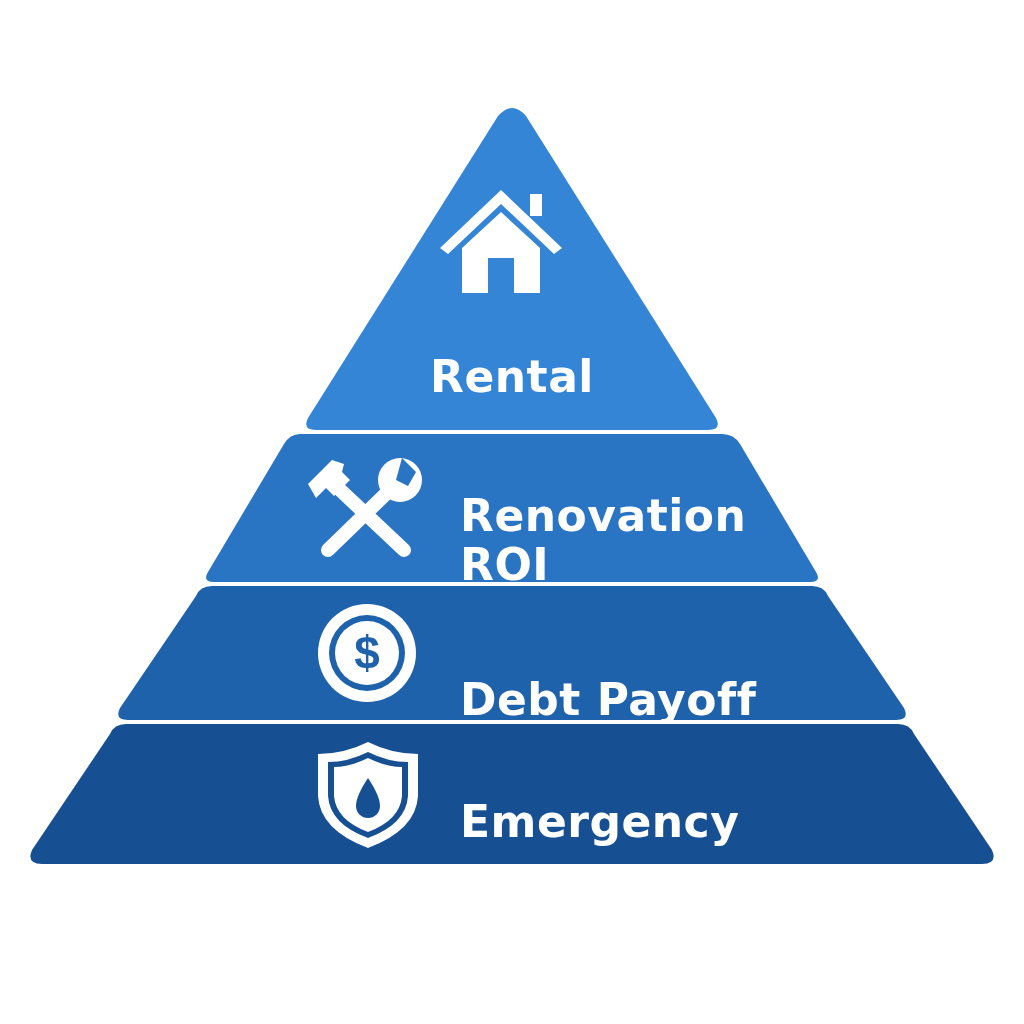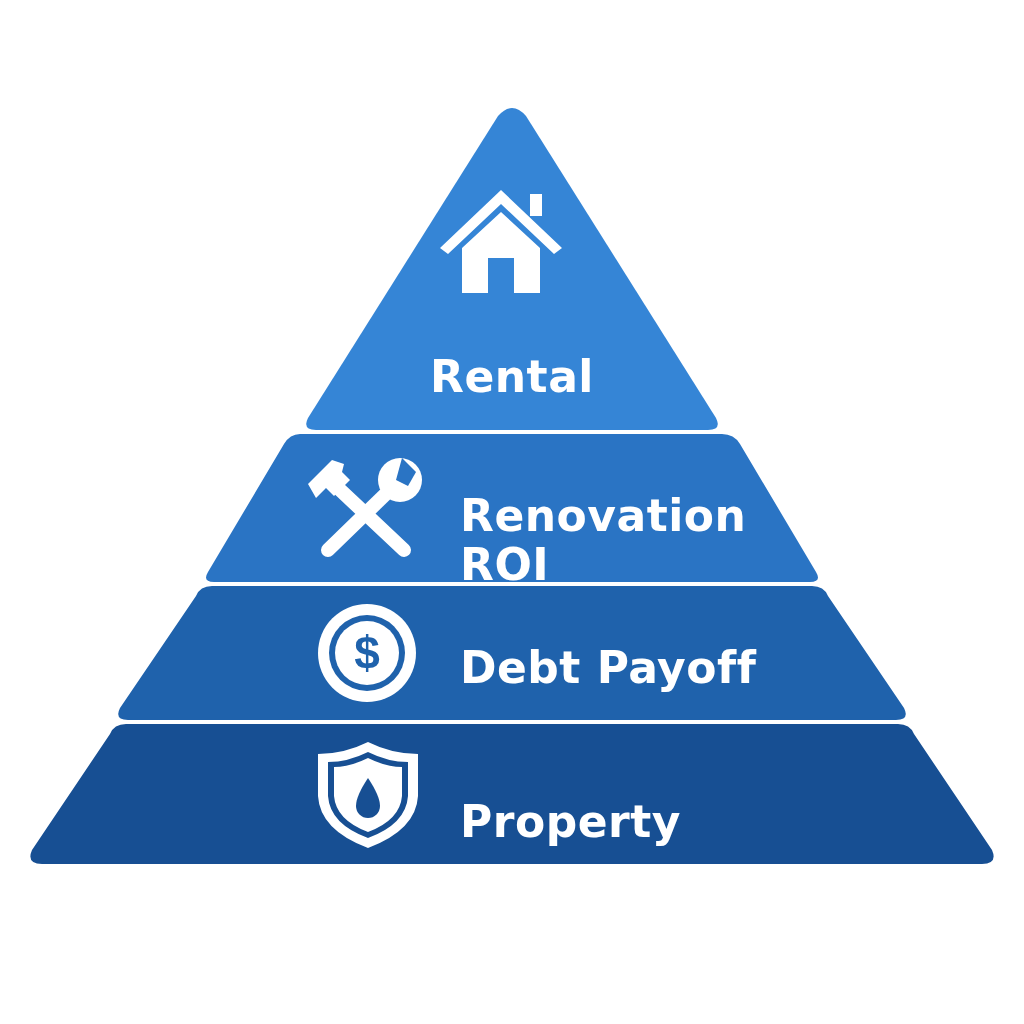--- a/index.html
+++ b/index.html
@@ -2,21 +2,21 @@
 <html><head>
 <meta charset="utf-8">
 <style>
   html, body { margin: 0; padding: 0; background: #ffffff; }
   body { width: 1024px; height: 1024px; position: relative; overflow: hidden;
          font-family: "DejaVu Sans", "Liberation Sans", sans-serif; }
   svg.pyr { position: absolute; left: 0; top: 0; }
   .label { position: absolute; color: #ffffff; font-weight: bold; line-height: 1.12; letter-spacing: 0.5px; margin-top: 47px; }
   .l-rental { left: 0; width: 1024px; text-align: center; top: 305px; font-size: 44px; }
   .l-reno { left: 460px; top: 444px; font-size: 44px; }
-  .l-debt { left: 460px; top: 596px; font-size: 44px; }
+  .l-debt { left: 460px; top: 628px; font-size: 44px; }
   .l-emerg { left: 460px; top: 750px; font-size: 44px; }
   .icon { position: absolute; }
 </style>
 </head>
 <body>
 
 <svg class="pyr" width="1024" height="1024" viewBox="0 0 1024 1024">
 
   <path d="M498,116 Q512,100 526,116 L716,418 Q722,430 708,430 L316,430 Q302,430 308,418 Z" fill="#3585d6"></path>
 
@@ -62,14 +62,14 @@
   <div>Debt Payoff</div>
 </div>
 
 <svg class="icon" style="left:316px;top:740px" width="104" height="110" viewBox="0 0 104 110">
   <path d="M52,2 Q76,14 102,14 L102,56 Q100,90 52,108 Q4,90 2,56 L2,14 Q28,14 52,2 Z" fill="#fff"></path>
   <path d="M52,12 Q72,22 92,22 L92,56 Q90,84 52,98 Q14,84 12,56 L12,22 Q32,22 52,12 Z" fill="#174f93"></path>
   <path d="M52,18 Q70,27 86,27 L86,56 Q84,80 52,92 Q20,80 18,56 L18,27 Q34,27 52,18 Z" fill="#fff"></path>
   <path d="M52,38 Q64,56 64,66 A12,12 0 0 1 40,66 Q40,56 52,38 Z" fill="#174f93"></path>
 </svg>
 <div class="label l-emerg">
-  <div>Property</div>
+  <div>Emergency</div>
 </div>
 
 </body></html>

